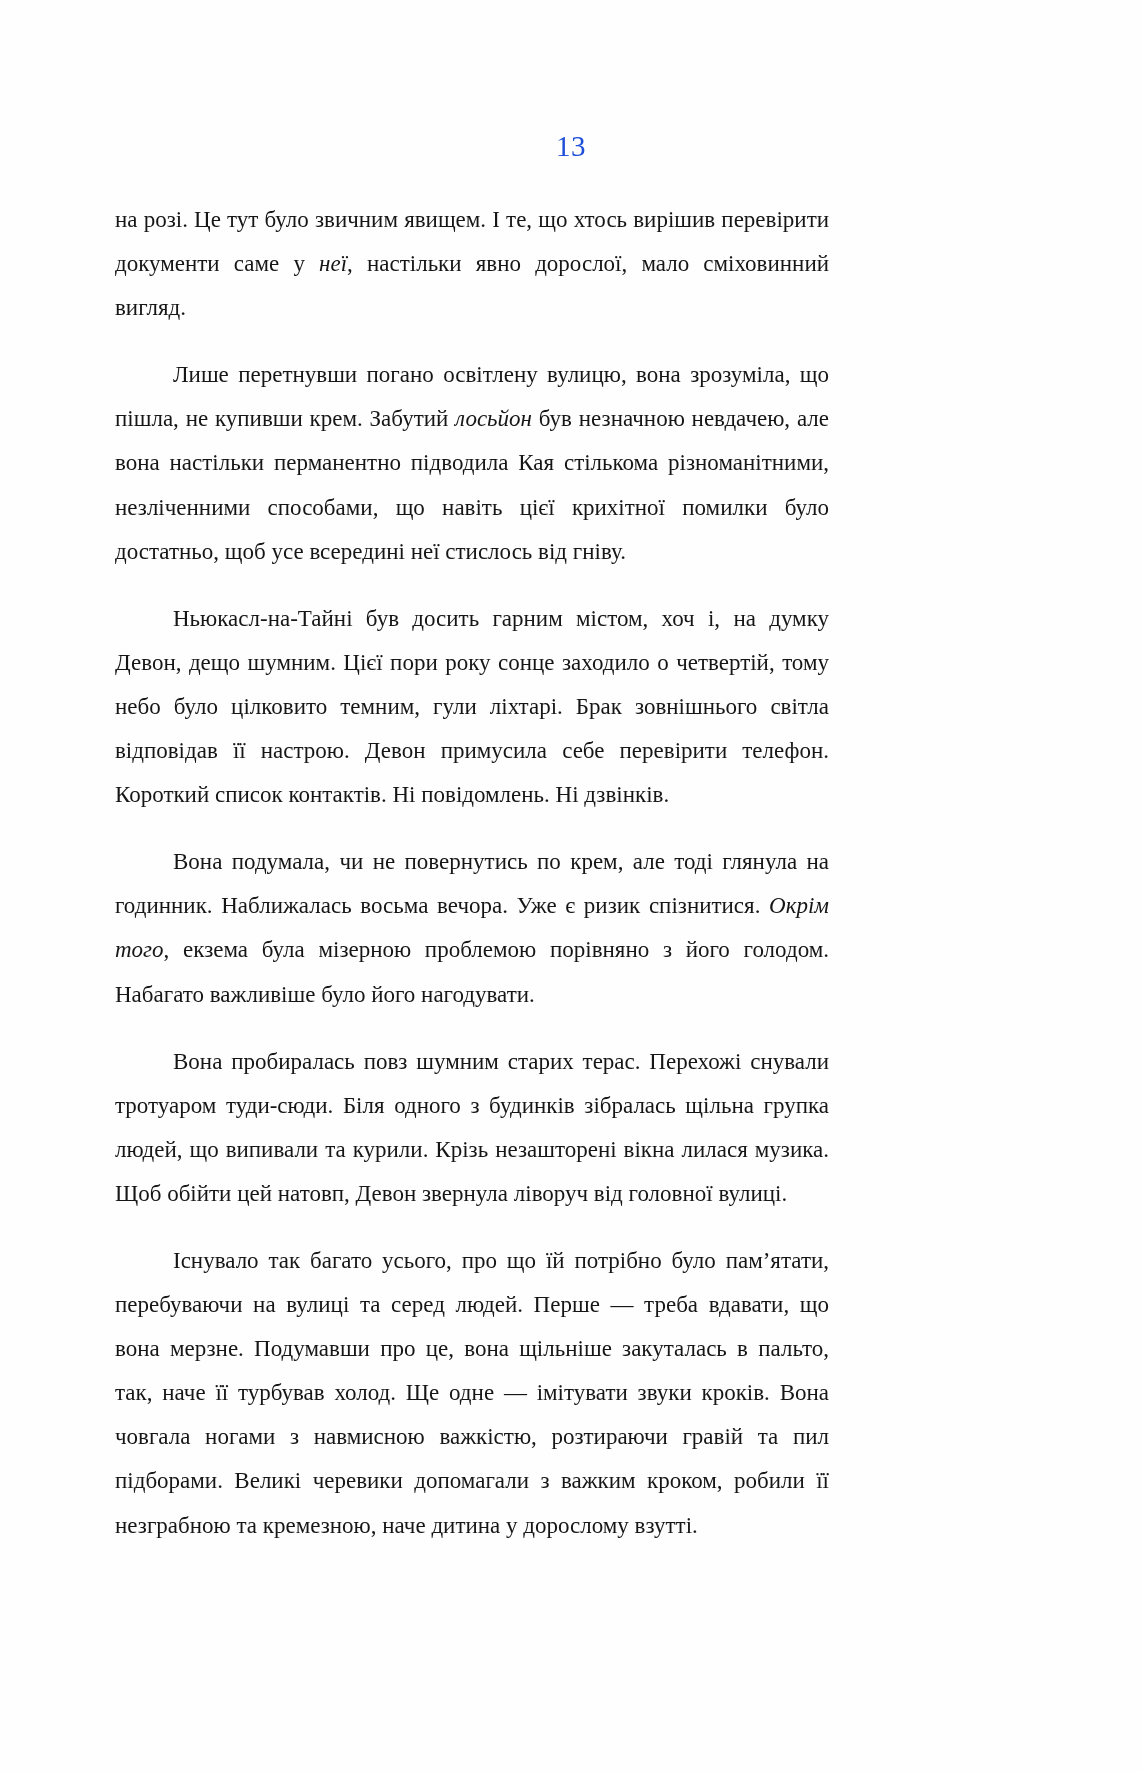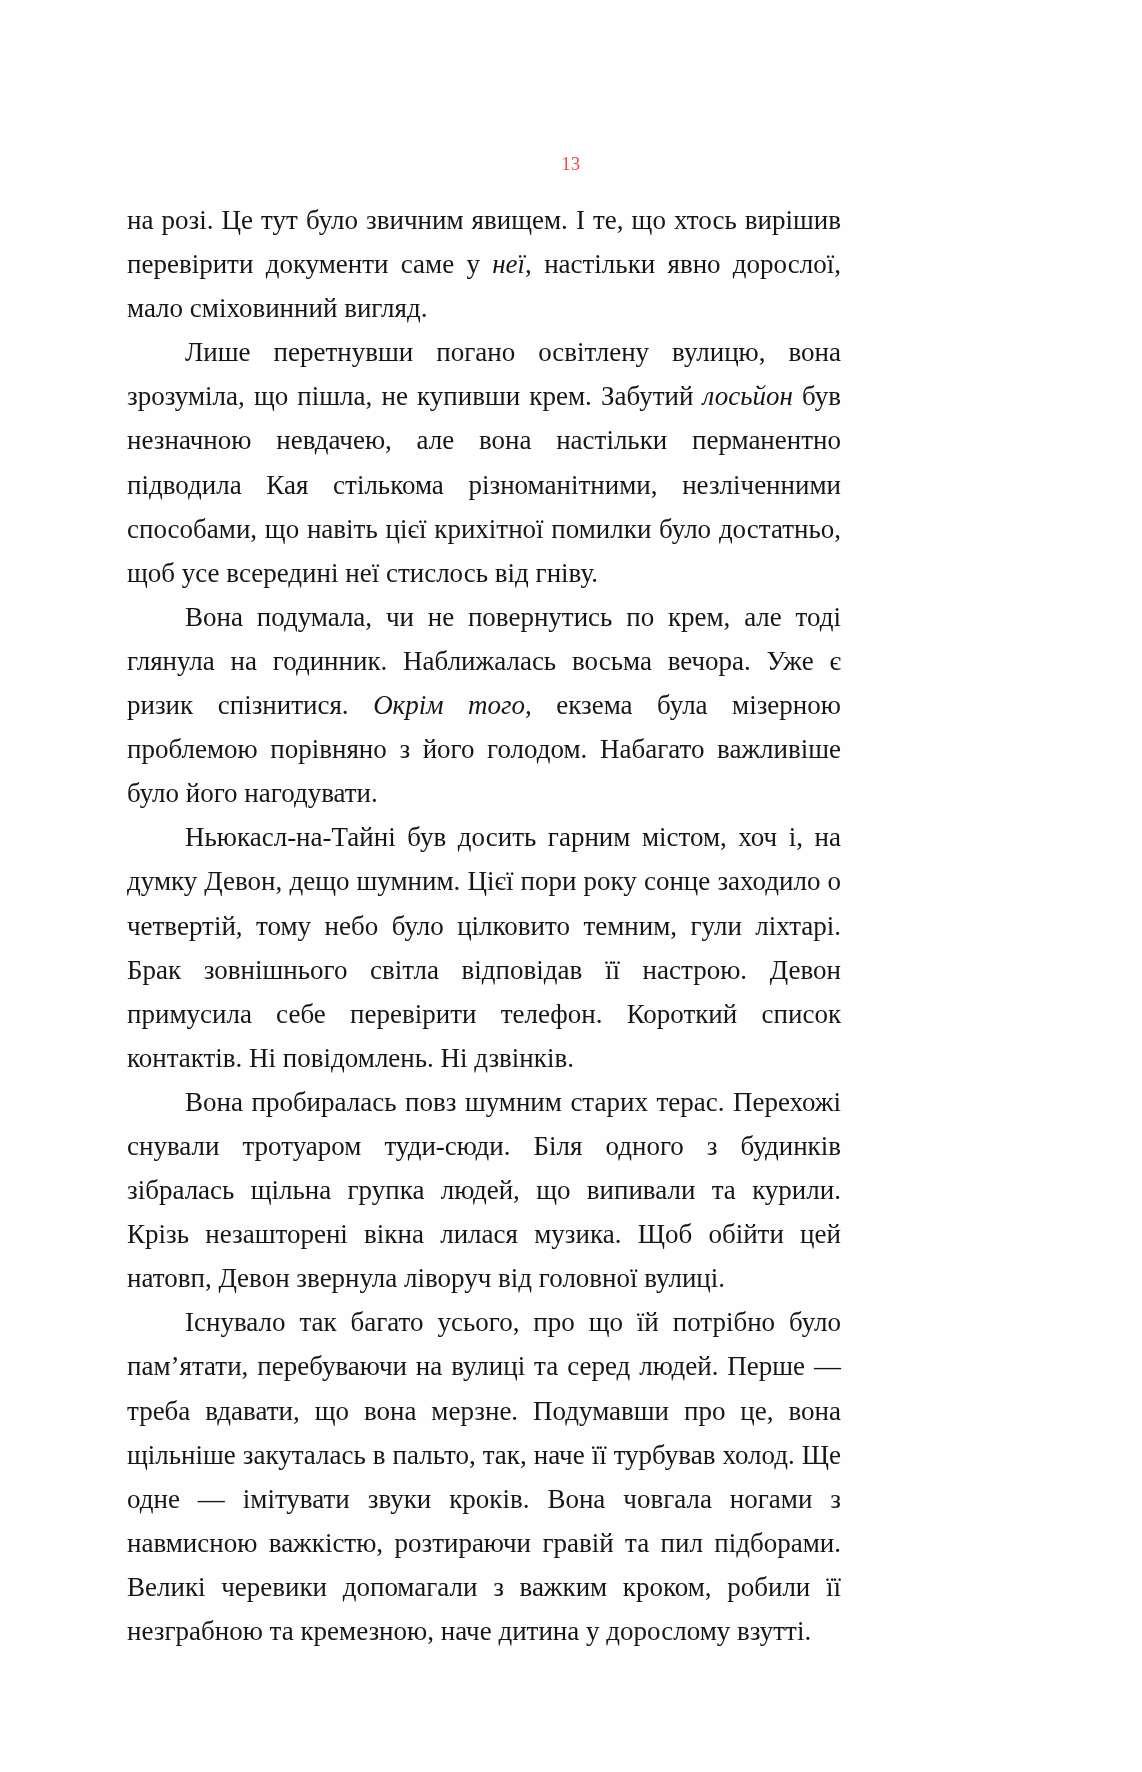--- a/index.html
+++ b/index.html
@@ -20,62 +20,62 @@
     position: absolute;
     inset: 0;
     background: #fefefe;
   }
   .folio {
     position: absolute;
     top: 130px;
     left: 0;
     width: 100%;
     text-align: center;
-    font-size: 18px;
+    font-size: 29px;
     letter-spacing: 0.5px;
-    color: #ef4444;
-    margin-top: 24px;
+    color: #1d4ed8;
   }
   .textblock {
     position: absolute;
     top: 198px;
-    left: 127px;
+    left: 115px;
     width: 714px;
-    font-size: 27px;
+    font-size: 23px;
     line-height: 44.1px;
     text-align: justify;
     text-justify: inter-word;
     color: #161616;
     -webkit-font-smoothing: antialiased;
   }
   .textblock p {
     margin: 0;
     text-indent: 0;
     hyphens: none;
   }
   .textblock p.indent {
     text-indent: 58px;
+    margin-top: 23px;
   }
   .textblock p em {
     font-style: italic;
   }
   
   .textblock p {
     text-align: justify;
   }
 </style>
 </head>
 <body>
 
 <div class="page">
 
   <div class="folio">13</div>
 
   <div class="textblock" id="textblock">
       <p><span>на розі. Це тут було звичним явищем. І те, що хтось вирішив перевірити документи саме у </span><em>неї</em><span>, настільки явно дорослої, мало сміховинний вигляд.</span></p>
       <p class="indent"><span>Лише перетнувши погано освітлену вулицю, вона зрозуміла, що пішла, не купивши крем. Забутий </span><em>лосьйон</em><span> був незначною невдачею, але вона настільки перманентно підводила Кая стількома різноманітними, незліченними способами, що навіть цієї крихітної помилки було достатньо, щоб усе всередині неї стислось від гніву.</span></p>
+      <p class="indent"><span>Ньюкасл-на-Тайні був досить гарним містом, хоч і, на думку Девон, дещо шумним. Цієї пори року сонце заходило о четвертій, тому небо було цілковито темним, гули ліхтарі. Брак зовнішнього світла відповідав її настрою. Девон примусила себе перевірити телефон. Короткий список контактів. Ні повідомлень. Ні дзвінків.</span></p>
       <p class="indent"><span>Вона подумала, чи не повернутись по крем, але тоді глянула на годинник. Наближалась восьма вечора. Уже є ризик спізнитися. </span><em>Окрім того</em><span>, екзема була мізерною проблемою порівняно з його голодом. Набагато важливіше було його нагодувати.</span></p>
-      <p class="indent"><span>Ньюкасл-на-Тайні був досить гарним містом, хоч і, на думку Девон, дещо шумним. Цієї пори року сонце заходило о четвертій, тому небо було цілковито темним, гули ліхтарі. Брак зовнішнього світла відповідав її настрою. Девон примусила себе перевірити телефон. Короткий список контактів. Ні повідомлень. Ні дзвінків.</span></p>
       <p class="indent"><span>Вона пробиралась повз шумним старих терас. Перехожі снували тротуаром туди-сюди. Біля одного з будинків зібралась щільна групка людей, що випивали та курили. Крізь незашторені вікна лилася музика. Щоб обійти цей натовп, Девон звернула ліворуч від головної вулиці.</span></p>
       <p class="indent"><span>Існувало так багато усього, про що їй потрібно було пам’ятати, перебуваючи на вулиці та серед людей. Перше — треба вдавати, що вона мерзне. Подумавши про це, вона щільніше закуталась в пальто, так, наче її турбував холод. Ще одне — імітувати звуки кроків. Вона човгала ногами з навмисною важкістю, розтираючи гравій та пил підборами. Великі черевики допомагали з важким кроком, робили її незграбною та кремезною, наче дитина у дорослому взутті.</span></p>
     </div>
 
 </div>
 
 </body></html>

